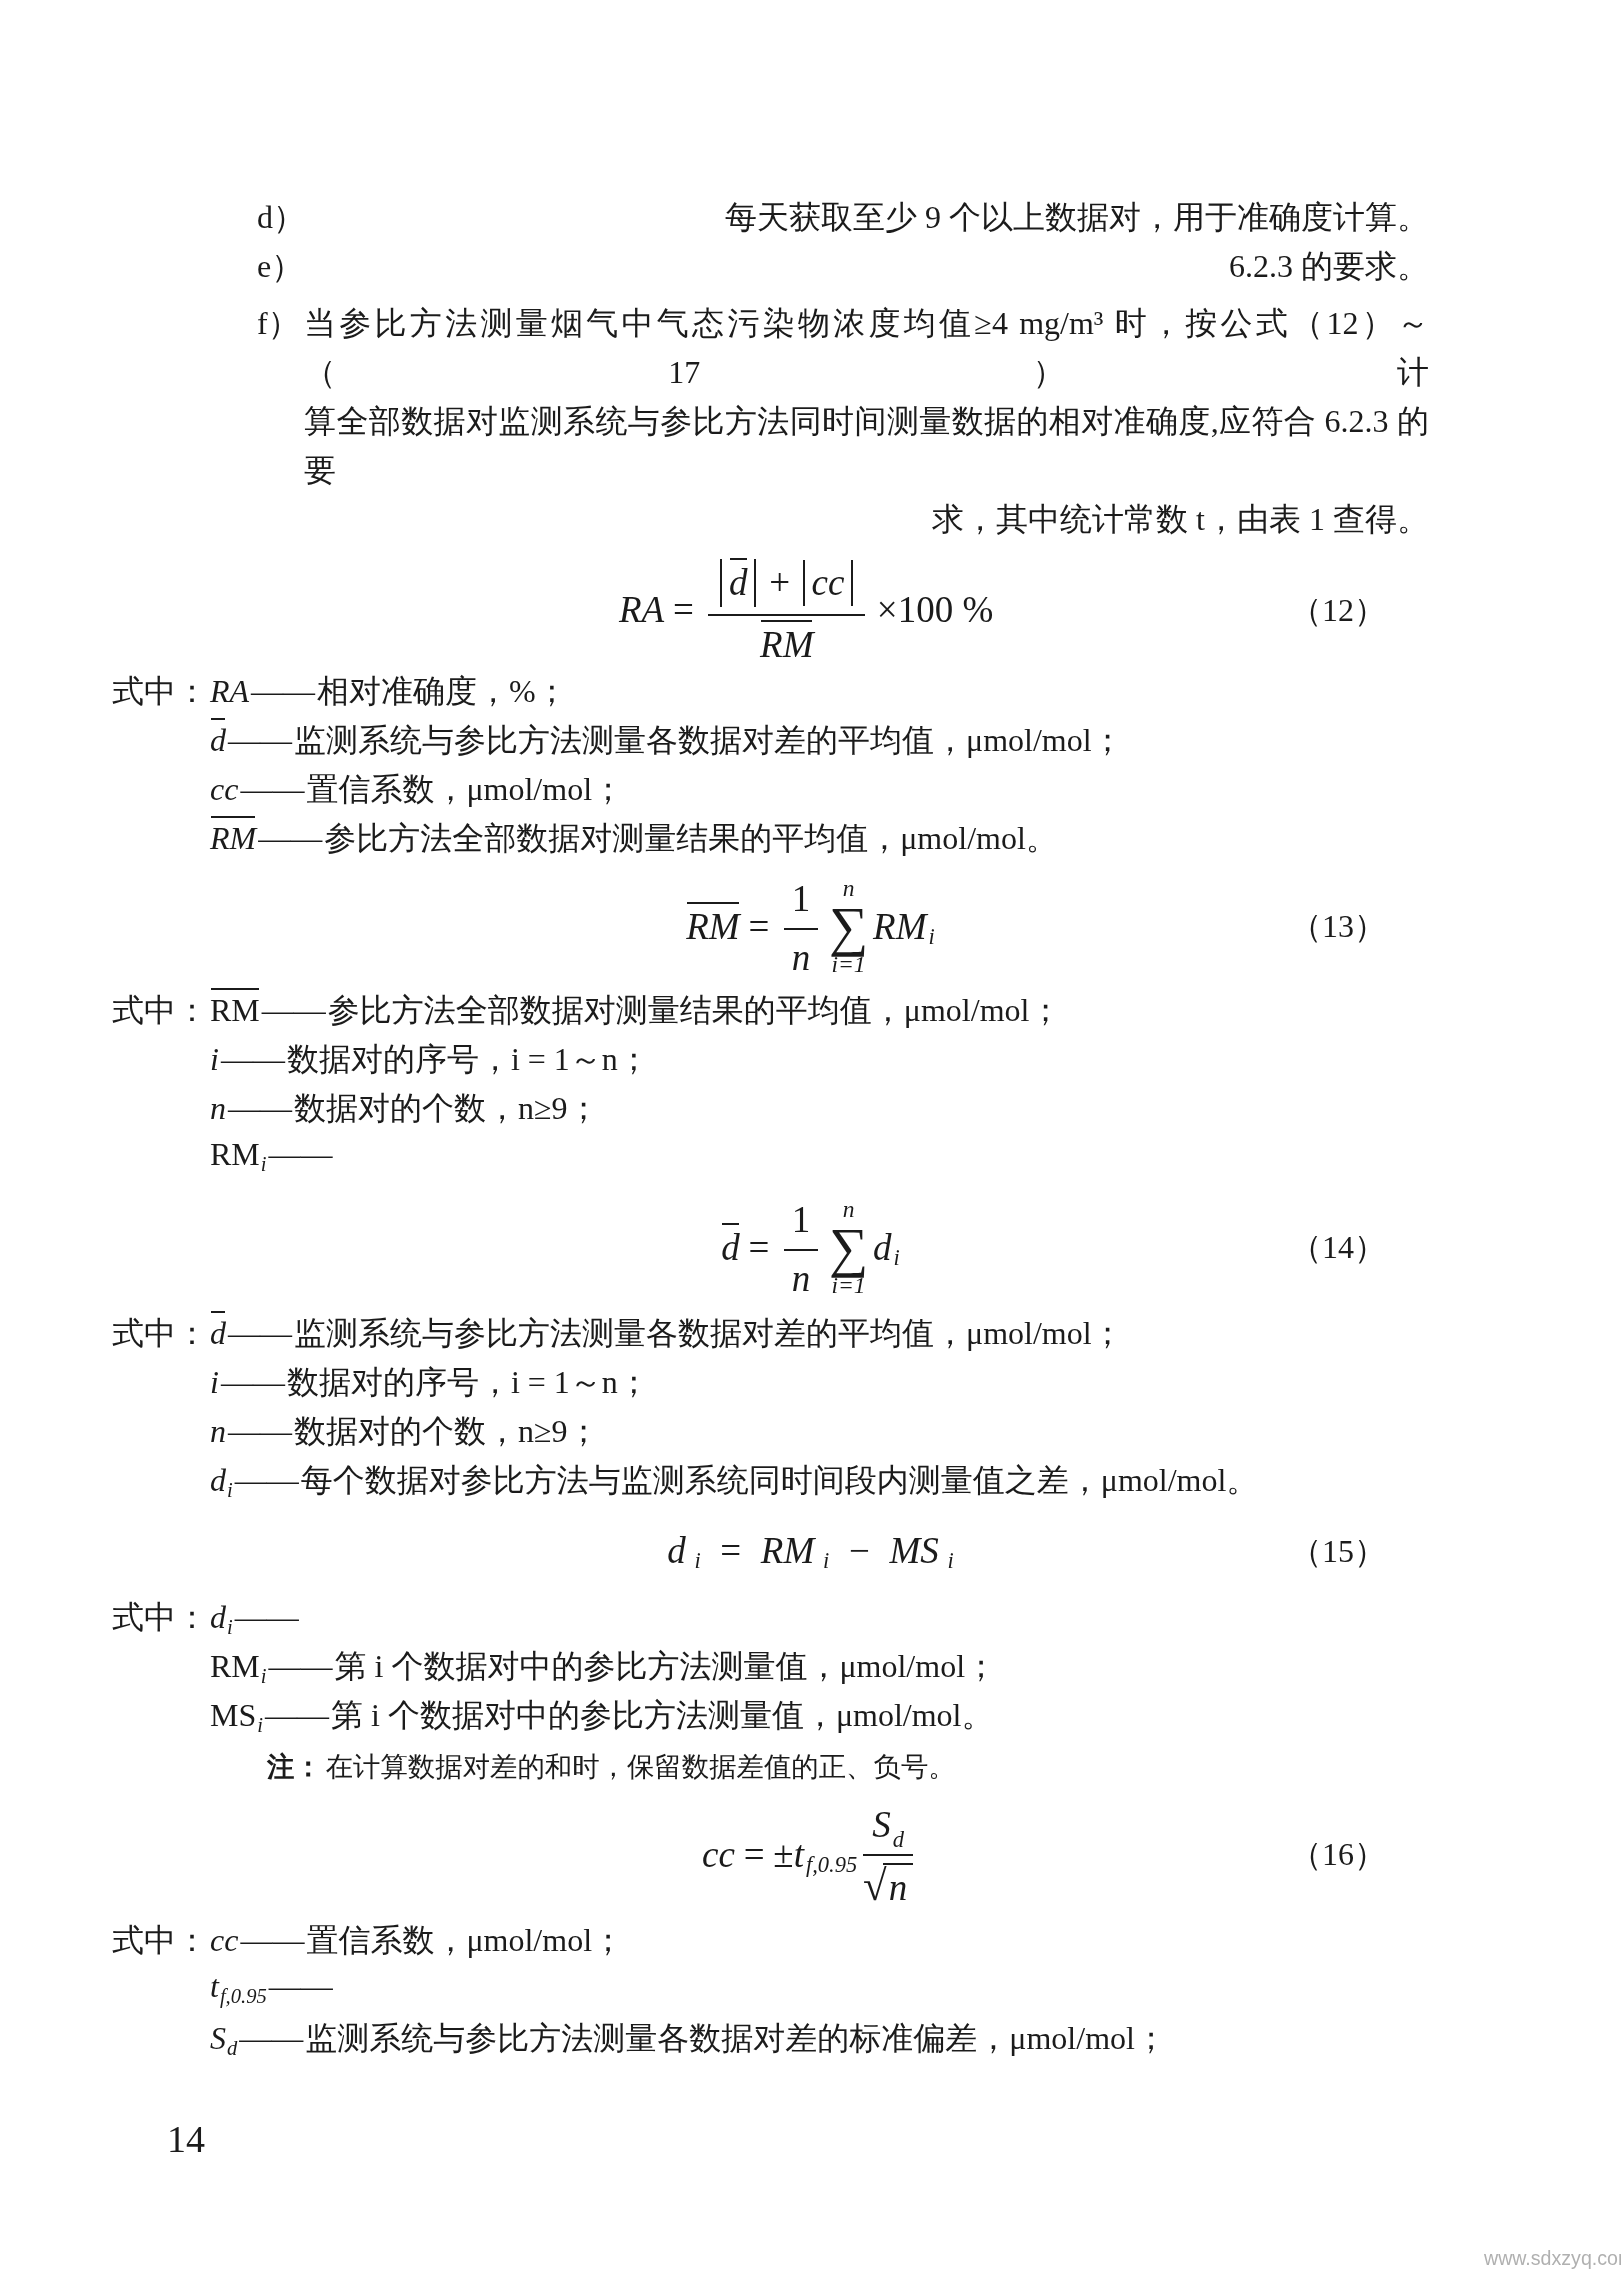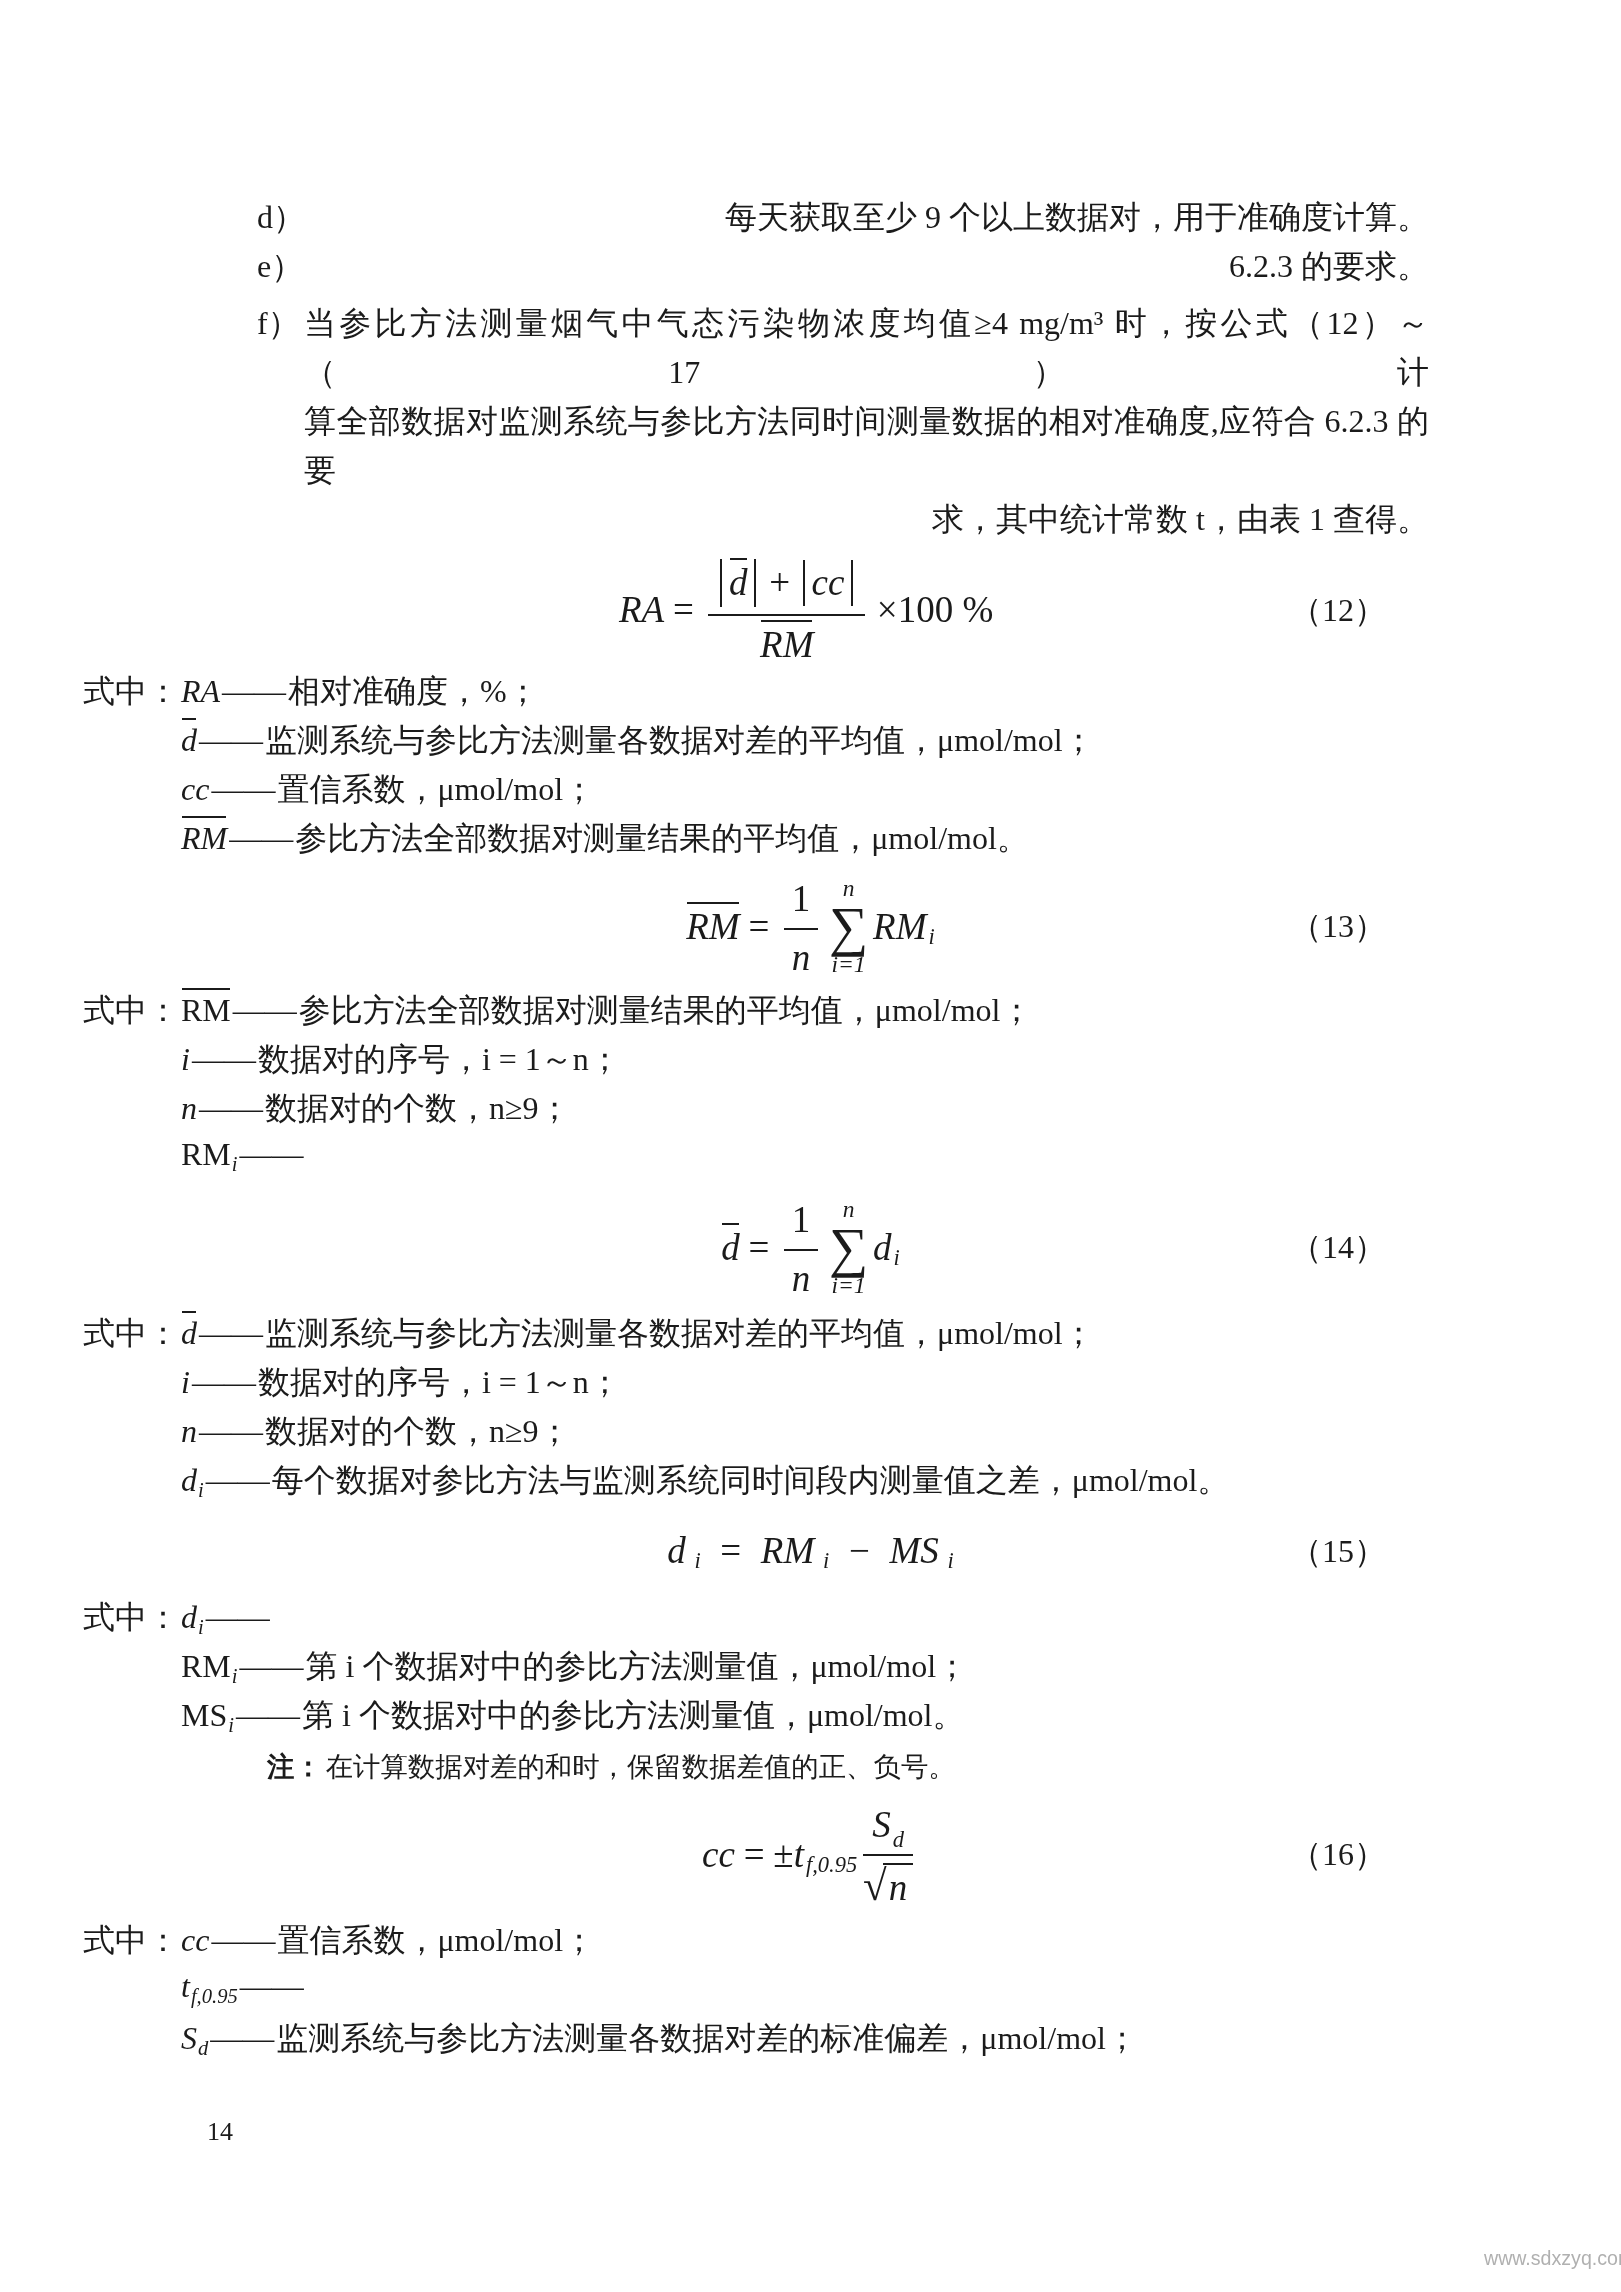--- a/index.html
+++ b/index.html
@@ -52,34 +52,34 @@
 
   .sum{display:inline-flex;flex-direction:column;align-items:center;margin:0 4.9px;line-height:1;}
   .sum-top{font-size:23.5px;font-style:italic;line-height:1;}
   .sigma{font-size:55px;line-height:.95;font-style:normal;}
   .sum-bot{font-size:23.5px;font-style:italic;line-height:1;}
 
   .rad{font-style:normal;font-size:43px;line-height:1;margin-right:-3.9px;}
   .rad-arg{border-top:2.9px solid #1b1b1b;padding:2px 5.9px 0;font-style:italic;}
 
   
-  .defs{padding-left:83px;font-size:32px;}
+  .defs{padding-left:112px;font-size:32px;}
   .def-row{display:flex;align-items:baseline;height:49px;white-space:nowrap;}
   .def-lead{width:98px;flex:none;}
   .term{display:inline-block;line-height:1.15;}
   .term.italic{font-style:italic;}
   .def-sub{font-size:20.6px;font-style:italic;position:relative;top:6.9px;margin-left:1px;}
   .def-dash{margin:0 2px;}
 
   
   .note{font-size:27.4px;line-height:49px;padding-left:267px;}
   .note-label{font-weight:bold;margin-right:3.9px;}
 
   
-  .page-number{position:absolute;left:167px;top:2117px;font-size:26px;margin-left:40px;}
+  .page-number{position:absolute;left:167px;top:2117px;font-size:38px;}
   .watermark{position:absolute;left:1484px;top:2247px;font-size:19.6px;color:#b0b0b0;
              font-family:"Liberation Sans","DejaVu Sans",sans-serif;}
 </style>
 </head>
 <body>
 
 <div class="page">
   <div class="content">
 
     <div class="list-item">

